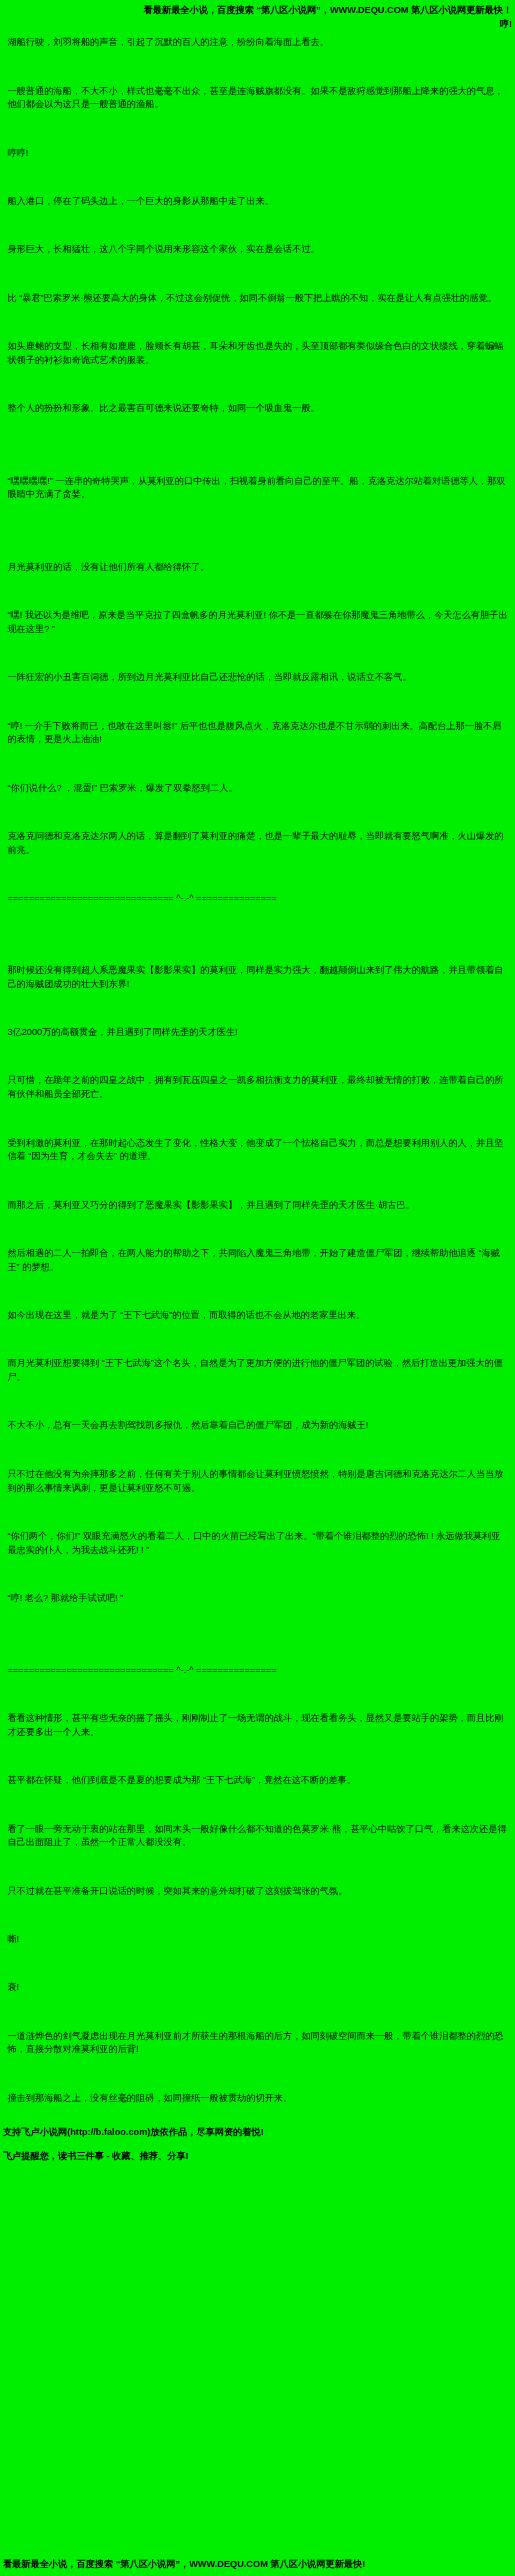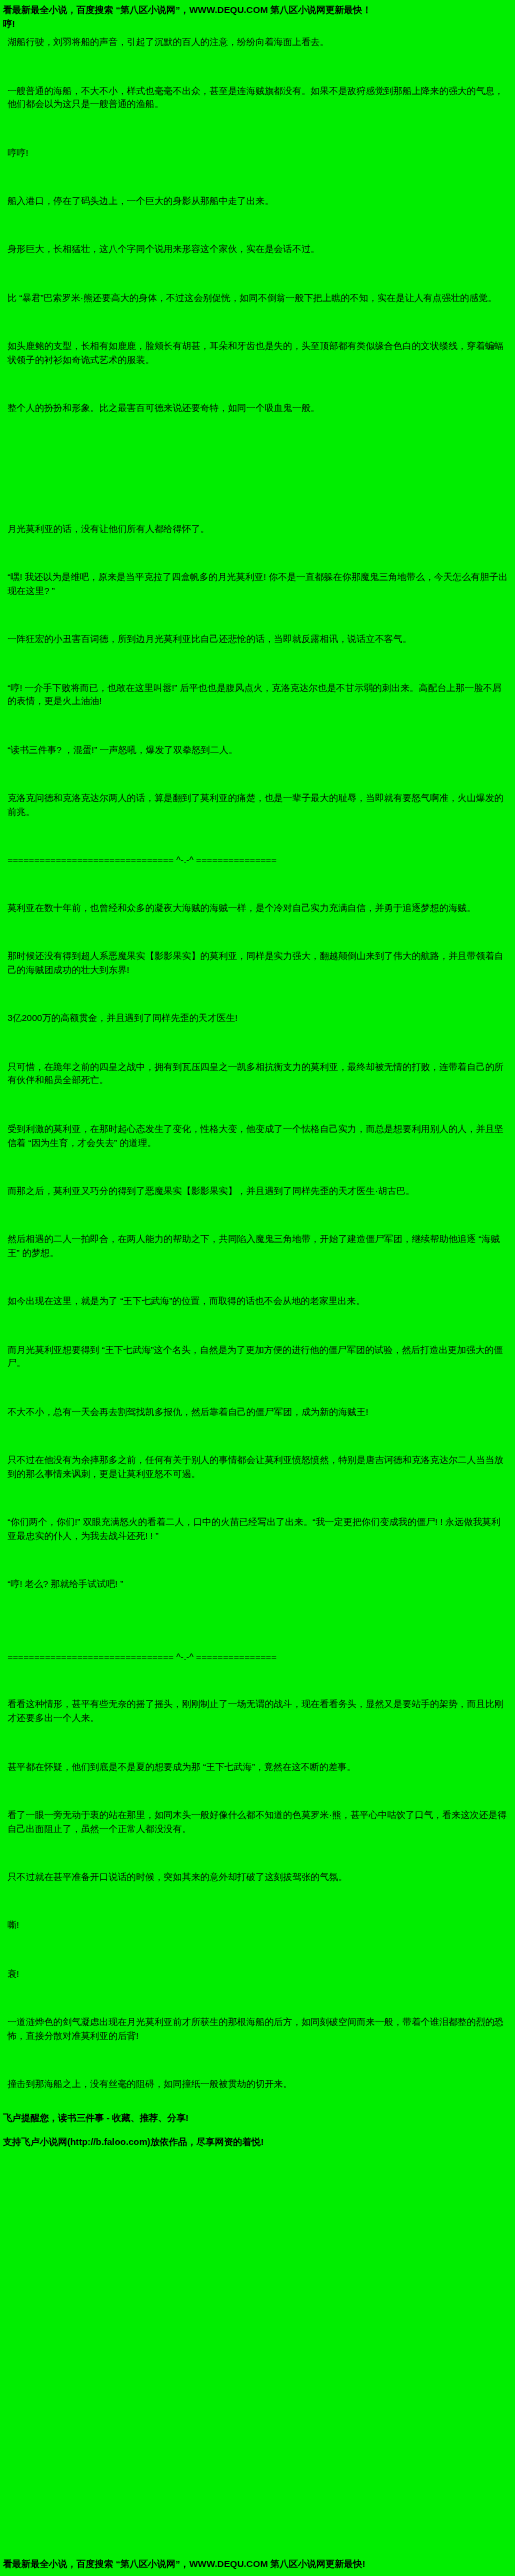--- a/index.html
+++ b/index.html
@@ -20,20 +20,21 @@
     box-sizing: border-box;
     padding: 0;
     position: relative;
   }
   .topbar {
     padding: 4.4px 2.9px 1.5px 2.9px;
     font-size: 9.2px;
     font-weight: bold;
     color: #000;
     line-height: 1.5;
+    text-align: right;
   }
   .content {
     padding: 2.9px 7.4px 7.4px 7.4px;
   }
   p.para {
     margin: 0 0 10.3px 0;
     text-indent: 0;
     font-size: 9.2px;
     line-height: 1.5;
     color: #000;
@@ -94,37 +95,37 @@
       <p class="blank">&nbsp;</p>
       <p class="para">身形巨大，长相猛壮，这八个字同个说用来形容这个家伙，实在是会话不过。</p>
       <p class="blank">&nbsp;</p>
       <p class="para">比 “暴君”巴索罗米·熊还要高大的身体，不过这会别促恍，如同不倒翁一般下把上瞧的不知，实在是让人有点强壮的感觉。</p>
       <p class="blank">&nbsp;</p>
       <p class="para">如头鹿鲍的支型，长相有如鹿鹿，脸颊长有胡甚，耳朵和牙齿也是失的，头至顶部都有类似缘合色白的文状缕线，穿着蝙蝠状领子的衬衫如奇诡式艺术的服装。</p>
       <p class="blank">&nbsp;</p>
       <p class="para">整个人的扮扮和形象。比之最害百可德来说还要奇特，如同一个吸血鬼一般。</p>
       <p class="blank">&nbsp;</p>
       <p class="blank">&nbsp;</p>
+      <p class="para">“嘿嘿嘿嘿!” 一连串的奇特哭声，从莫利亚的口中传出，扫视着身前看向自己的至平。船，克洛克达尔站着对语德等人，那双眼睛中充满了贪婪。</p>
       <p class="blank">&nbsp;</p>
       <p class="blank">&nbsp;</p>
       <p class="para">月光莫利亚的话，没有让他们所有人都给得怀了。</p>
       <p class="blank">&nbsp;</p>
       <p class="para">“嘿! 我还以为是维吧，原来是当平克拉了四盒帆多的月光莫利亚! 你不是一直都躲在你那魔鬼三角地带么，今天怎么有胆子出现在这里? ”</p>
       <p class="blank">&nbsp;</p>
       <p class="para">一阵狂宏的小丑害百词德，所到边月光莫利亚比自己还悲怆的话，当即就反露相讯，说话立不客气。</p>
       <p class="blank">&nbsp;</p>
       <p class="para">“哼! 一介手下败将而已，也敢在这里叫嚣!” 后平也也是腹风点火，克洛克达尔也是不甘示弱的刺出来。高配台上那一脸不屑的表情，更是火上油油!</p>
       <p class="blank">&nbsp;</p>
-      <p class="para">“读书三件事? ，混蛋!” 一声怒吼，爆发了双拳怒到二人。</p>
+      <p class="para">“你们说什么? ，混蛋!” 巴索罗米，爆发了双拳怒到二人。</p>
       <p class="blank">&nbsp;</p>
       <p class="para">克洛克问德和克洛克达尔两人的话，算是翻到了莫利亚的痛楚，也是一辈子最大的耻辱，当即就有要怒气啊准，火山爆发的前兆。</p>
       <p class="blank">&nbsp;</p>
       <div class="divider">=============================== ^-.-^ ===============</div>
       <p class="blank">&nbsp;</p>
-      <p class="para">莫利亚在数十年前，也曾经和众多的凝夜大海贼的海贼一样，是个冷对自己实力充满自信，并勇于追逐梦想的海贼。</p>
       <p class="blank">&nbsp;</p>
       <p class="para">那时候还没有得到超人系恶魔果实【影影果实】的莫利亚，同样是实力强大，翻越颠倒山来到了伟大的航路，并且带领着自己的海贼团成功的壮大到东界!</p>
       <p class="blank">&nbsp;</p>
       <p class="para">3亿2000万的高额贯金，并且遇到了同样先歪的天才医生!</p>
       <p class="blank">&nbsp;</p>
       <p class="para">只可惜，在跪年之前的四皇之战中，拥有到瓦压四皇之一凯多相抗衡支力的莫利亚，最终却被无情的打败，连带着自己的所有伙伴和船员全部死亡。</p>
       <p class="blank">&nbsp;</p>
       <p class="para">受到利激的莫利亚，在那时起心态发生了变化，性格大变，他变成了一个怯格自己实力，而总是想要利用别人的人，并且坚信着 “因为生育，才会失去” 的道理。</p>
       <p class="blank">&nbsp;</p>
       <p class="para">而那之后，莫利亚又巧分的得到了恶魔果实【影影果实】，并且遇到了同样先歪的天才医生·胡古巴。</p>
@@ -132,21 +133,21 @@
       <p class="para">然后相遇的二人一拍即合，在两人能力的帮助之下，共同陷入魔鬼三角地带，开始了建造僵尸军团，继续帮助他追逐 “海贼王” 的梦想。</p>
       <p class="blank">&nbsp;</p>
       <p class="para">如今出现在这里，就是为了 “王下七武海”的位置，而取得的话也不会从地的老家里出来。</p>
       <p class="blank">&nbsp;</p>
       <p class="para">而月光莫利亚想要得到 “王下七武海”这个名头，自然是为了更加方便的进行他的僵尸军团的试验，然后打造出更加强大的僵尸。</p>
       <p class="blank">&nbsp;</p>
       <p class="para">不大不小，总有一天会再去割驾找凯多报仇，然后靠着自己的僵尸军团，成为新的海贼王!</p>
       <p class="blank">&nbsp;</p>
       <p class="para">只不过在他没有为余摔那多之前，任何有关于别人的事情都会让莫利亚愤怒愤然，特别是唐吉诃德和克洛克达尔二人当当放到的那么事情来讽刺，更是让莫利亚怒不可遏。</p>
       <p class="blank">&nbsp;</p>
-      <p class="para">“你们两个，你们!” 双眼充满怒火的看着二人，口中的火苗已经写出了出来。“我一定更把你们变成我的僵尸! ! 永远做我莫利亚最忠实的仆人，为我去战斗还死! ! ”</p>
+      <p class="para">“你们两个，你们!” 双眼充满怒火的看着二人，口中的火苗已经写出了出来。“带着个谁泪都整的烈的恐怖! ! 永远做我莫利亚最忠实的仆人，为我去战斗还死! ! ”</p>
       <p class="blank">&nbsp;</p>
       <p class="para">“哼! 老么? 那就给手试试吧! ”</p>
       <p class="blank">&nbsp;</p>
       <p class="blank">&nbsp;</p>
       <div class="divider">=============================== ^-.-^ ===============</div>
       <p class="blank">&nbsp;</p>
       <p class="para">看看这种情形，甚平有些无奈的摇了摇头，刚刚制止了一场无谓的战斗，现在看看务头，显然又是要站手的架势，而且比刚才还要多出一个人来。</p>
       <p class="blank">&nbsp;</p>
       <p class="para">甚平都在怀疑，他们到底是不是夏的想要成为那 “王下七武海”，竟然在这不断的差事。</p>
       <p class="blank">&nbsp;</p>
@@ -157,20 +158,20 @@
       <p class="para">嘶!</p>
       <p class="blank">&nbsp;</p>
       <p class="para">衰!</p>
       <p class="blank">&nbsp;</p>
       <p class="para">一道涟烨色的剑气凝虑出现在月光莫利亚前才所获生的那根海船的后方，如同刻破空间而来一般，带着个谁泪都整的烈的恐怖，直接分散对准莫利亚的后背!</p>
       <p class="blank">&nbsp;</p>
       <p class="para">撞击到那海船之上，没有丝毫的阻碍，如同撞纸一般被贯劫的切开来。</p>
     </div>
 
   <div class="footerbar">
+    <div class="footerline">支持飞卢小说网(http://b.faloo.com)放依作品，尽享网资的着悦!</div>
     <div class="footerline">飞卢提醒您，读书三件事 - 收藏、推荐、分享!</div>
-    <div class="footerline">支持飞卢小说网(http://b.faloo.com)放依作品，尽享网资的着悦!</div>
   </div>
 
   <div class="bottom-strip">看最新最全小说，百度搜索 “第八区小说网”，WWW.DEQU.COM 第八区小说网更新最快!</div>
 
 </div>
 
 
 </body></html>

